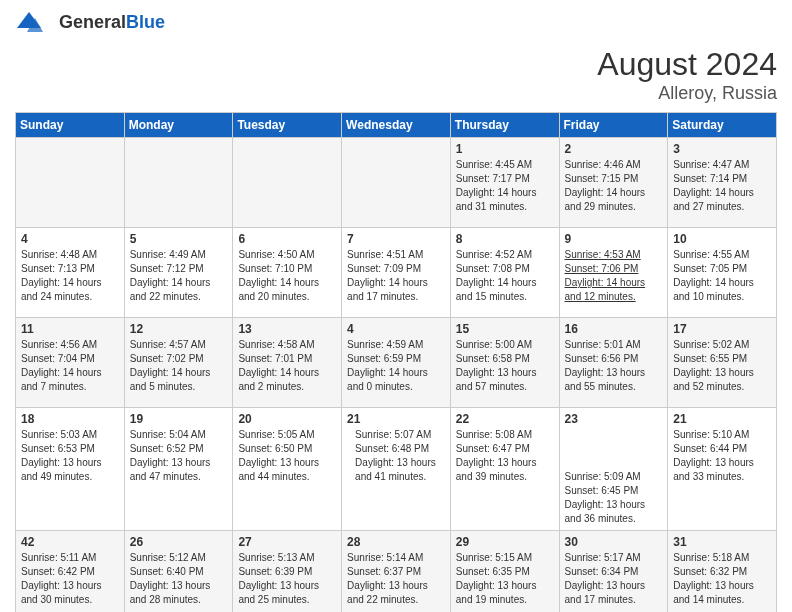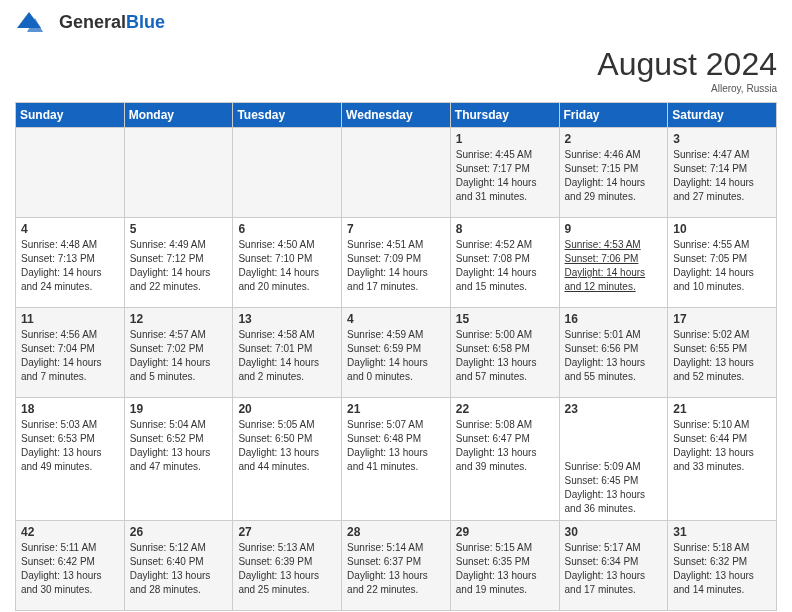--- a/index.html
+++ b/index.html
@@ -39,21 +39,21 @@
     .title-area {
       text-align: right;
       margin-top: 36px;
     }
     .month-year {
       font-size: 32px;
       font-weight: normal;
       color: #333;
     }
     .location {
-      font-size: 10px;
+      font-size: 18px;
       color: #555;
     }
     table {
       width: 100%;
       border-collapse: collapse;
       table-layout: fixed;
     }
     thead tr th {
       background-color: #1565c0;
       color: #fff;
@@ -271,21 +271,21 @@
         </td>
         <td>
           <div class="day-number">20</div>
           <div class="day-info" style="white-space: pre-line;">Sunrise: 5:05 AM
 Sunset: 6:50 PM
 Daylight: 13 hours
 and 44 minutes.</div>
         </td>
         <td>
           <div class="day-number">21</div>
-          <div class="day-info" style="white-space: pre-line;">Sunrise: 5:07 AM
+          <div class="day-info" style="white-space: pre-line; margin-left: 8px;">Sunrise: 5:07 AM
 Sunset: 6:48 PM
 Daylight: 13 hours
 and 41 minutes.</div>
         </td>
         <td>
           <div class="day-number">22</div>
           <div class="day-info" style="white-space: pre-line;">Sunrise: 5:08 AM
 Sunset: 6:47 PM
 Daylight: 13 hours
 and 39 minutes.</div>

